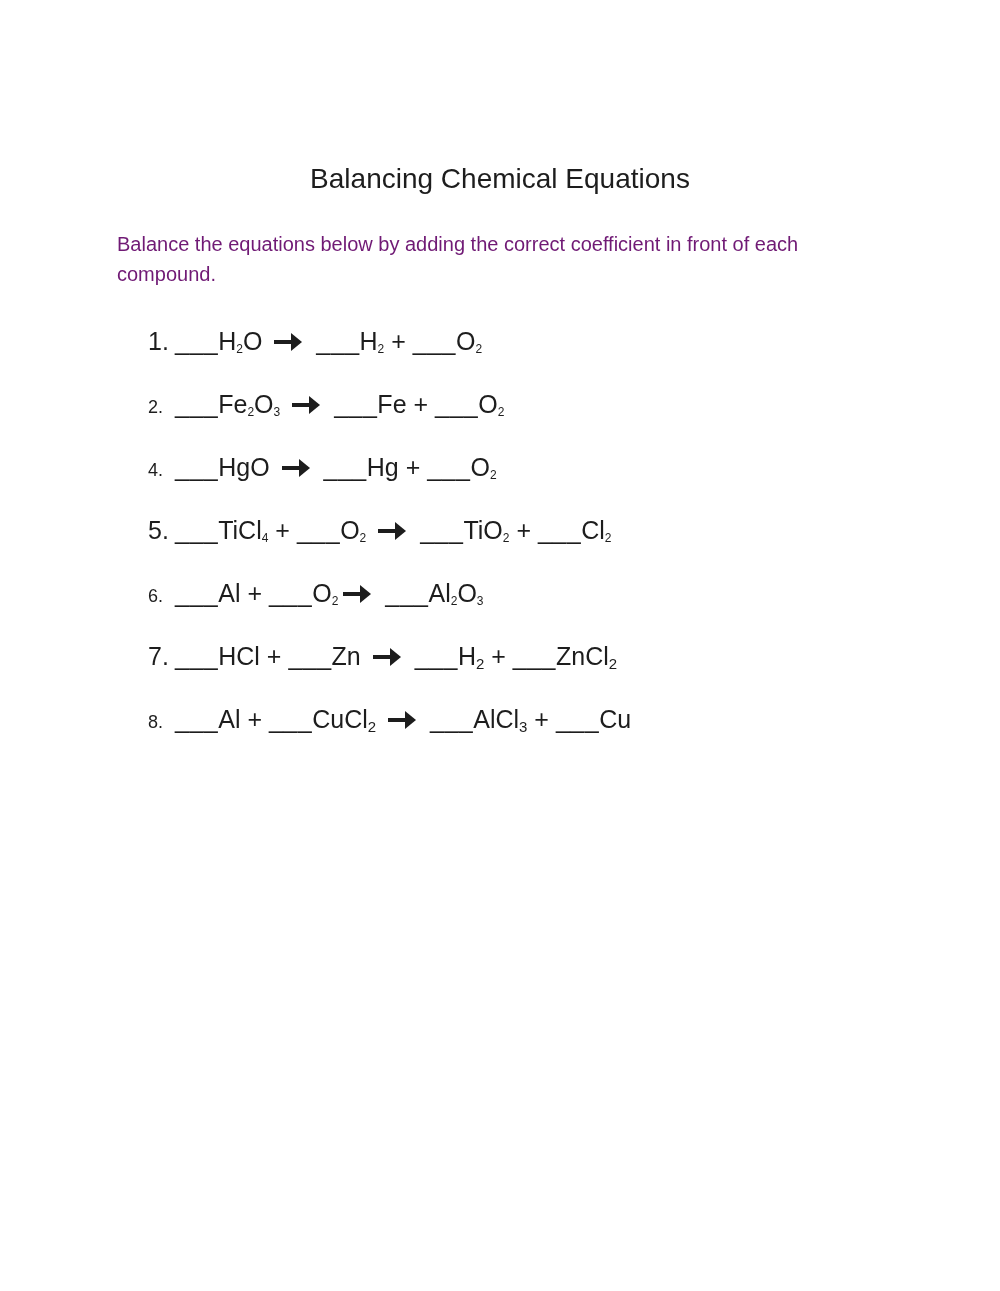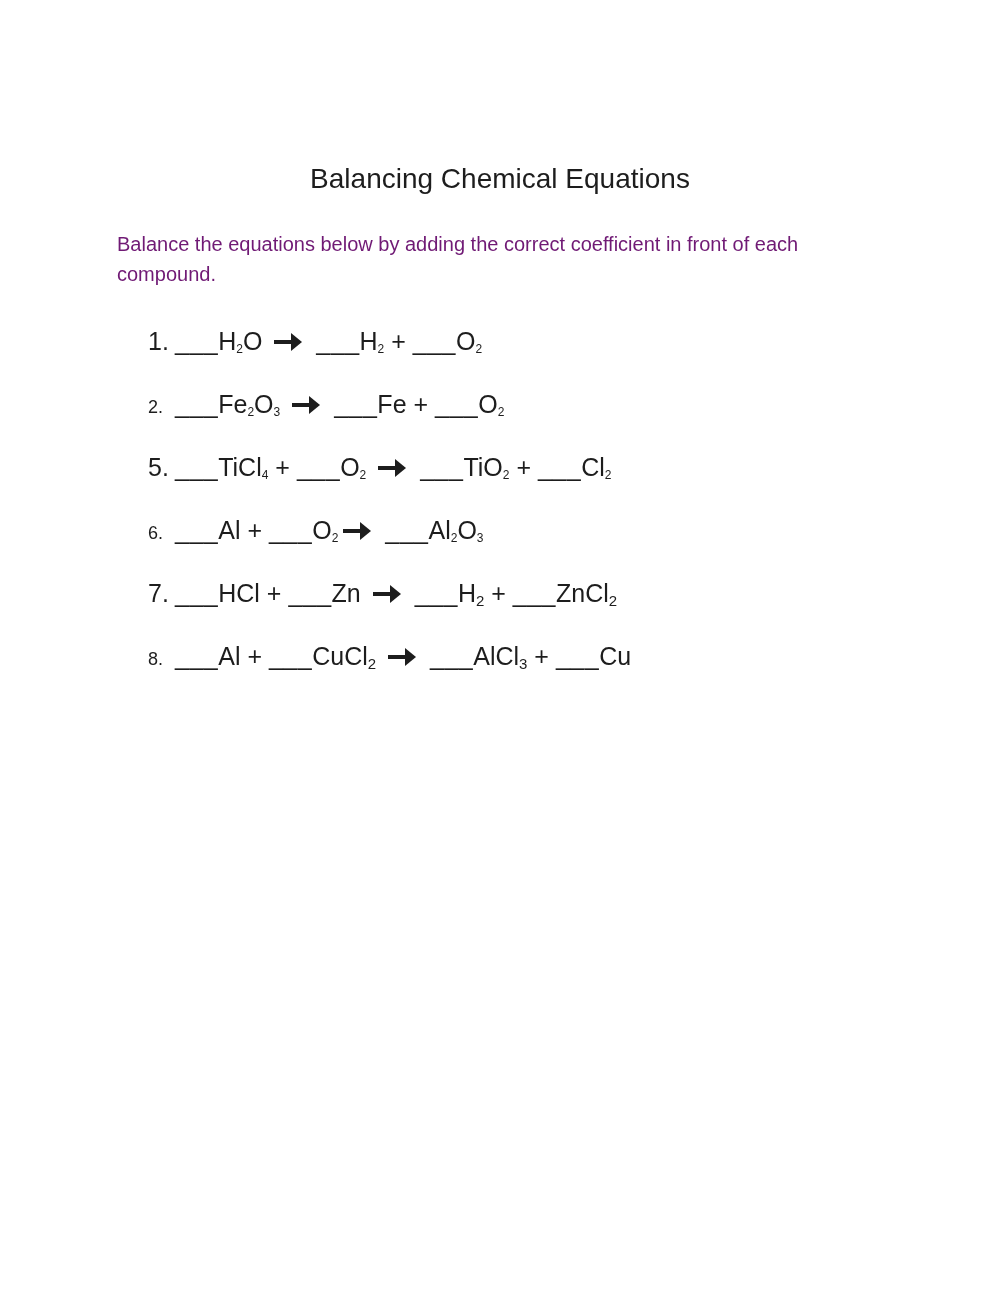--- a/index.html
+++ b/index.html
@@ -76,18 +76,19 @@
 </style>
 </head>
 <body>
 
 <div class="page">
   <div class="title">Balancing Chemical Equations</div>
   <div class="instructions">Balance the equations below by adding the correct coefficient in front of each compound.</div>
   <div class="equations">
       <div class="eq-row"><span class="eq-num large">1.</span><span class="eq-body sub-tiny"><span class="blank">___</span><span class="frm">H</span><span class="sub">2</span><span class="frm">O </span><span class="arrow"></span><span class="frm"> </span><span class="blank">___</span><span class="frm">H</span><span class="sub">2</span><span class="frm"> + </span><span class="blank">___</span><span class="frm">O</span><span class="sub">2</span></span></div>
       <div class="eq-row"><span class="eq-num small">2.</span><span class="eq-body sub-tiny"><span class="blank">___</span><span class="frm">Fe</span><span class="sub">2</span><span class="frm">O</span><span class="sub">3</span><span class="frm"> </span><span class="arrow"></span><span class="frm"> </span><span class="blank">___</span><span class="frm">Fe + </span><span class="blank">___</span><span class="frm">O</span><span class="sub">2</span></span></div>
+      <div class="eq-row"><span class="eq-num small">4.</span><span class="eq-body sub-tiny"><span class="blank">___</span><span class="frm">HgO </span><span class="arrow"></span><span class="frm"> </span><span class="blank">___</span><span class="frm">Hg + </span><span class="blank">___</span><span class="frm">O</span><span class="sub">2</span></span></div>
       <div class="eq-row"><span class="eq-num large">5.</span><span class="eq-body sub-tiny"><span class="blank">___</span><span class="frm">TiCl</span><span class="sub">4</span><span class="frm"> + </span><span class="blank">___</span><span class="frm">O</span><span class="sub">2</span><span class="frm"> </span><span class="arrow"></span><span class="frm"> </span><span class="blank">___</span><span class="frm">TiO</span><span class="sub">2</span><span class="frm"> + </span><span class="blank">___</span><span class="frm">Cl</span><span class="sub">2</span></span></div>
       <div class="eq-row"><span class="eq-num small">6.</span><span class="eq-body sub-tiny"><span class="blank">___</span><span class="frm">Al + </span><span class="blank">___</span><span class="frm">O</span><span class="sub">2</span><span class="arrow"></span><span class="frm"> </span><span class="blank">___</span><span class="frm">Al</span><span class="sub">2</span><span class="frm">O</span><span class="sub">3</span></span></div>
       <div class="eq-row"><span class="eq-num large">7.</span><span class="eq-body sub-reg"><span class="blank">___</span><span class="frm">HCl + </span><span class="blank">___</span><span class="frm">Zn </span><span class="arrow"></span><span class="frm"> </span><span class="blank">___</span><span class="frm">H</span><span class="sub">2</span><span class="frm"> + </span><span class="blank">___</span><span class="frm">ZnCl</span><span class="sub">2</span></span></div>
       <div class="eq-row"><span class="eq-num small">8.</span><span class="eq-body sub-reg"><span class="blank">___</span><span class="frm">Al + </span><span class="blank">___</span><span class="frm">CuCl</span><span class="sub">2</span><span class="frm"> </span><span class="arrow"></span><span class="frm"> </span><span class="blank">___</span><span class="frm">AlCl</span><span class="sub">3</span><span class="frm"> + </span><span class="blank">___</span><span class="frm">Cu</span></span></div>
     </div>
 </div>
 
 </body></html>

